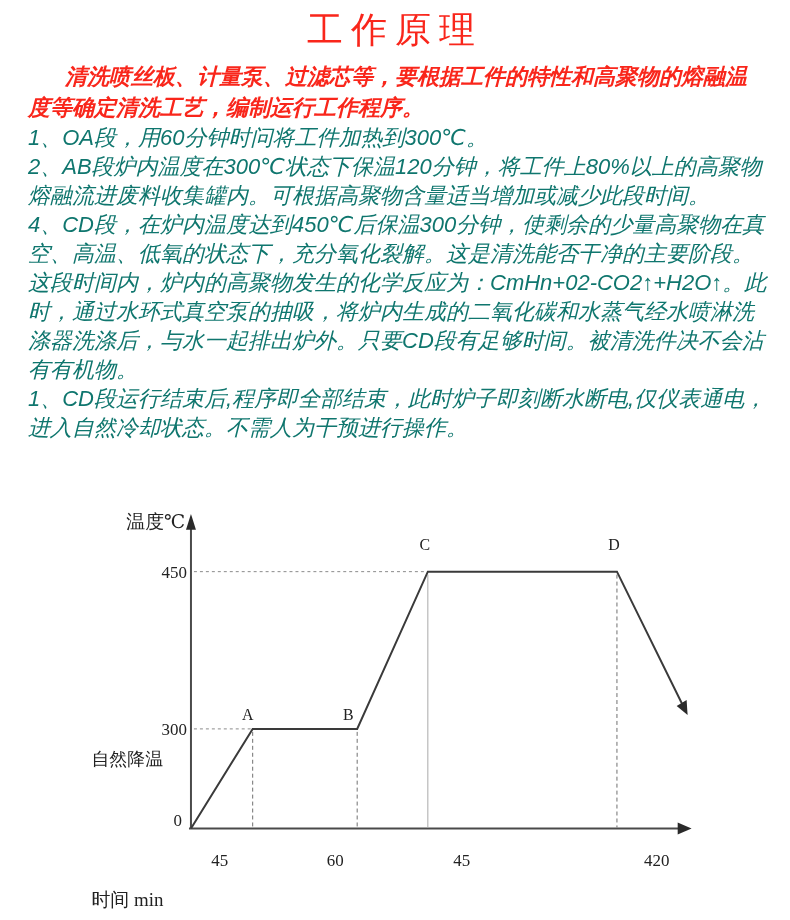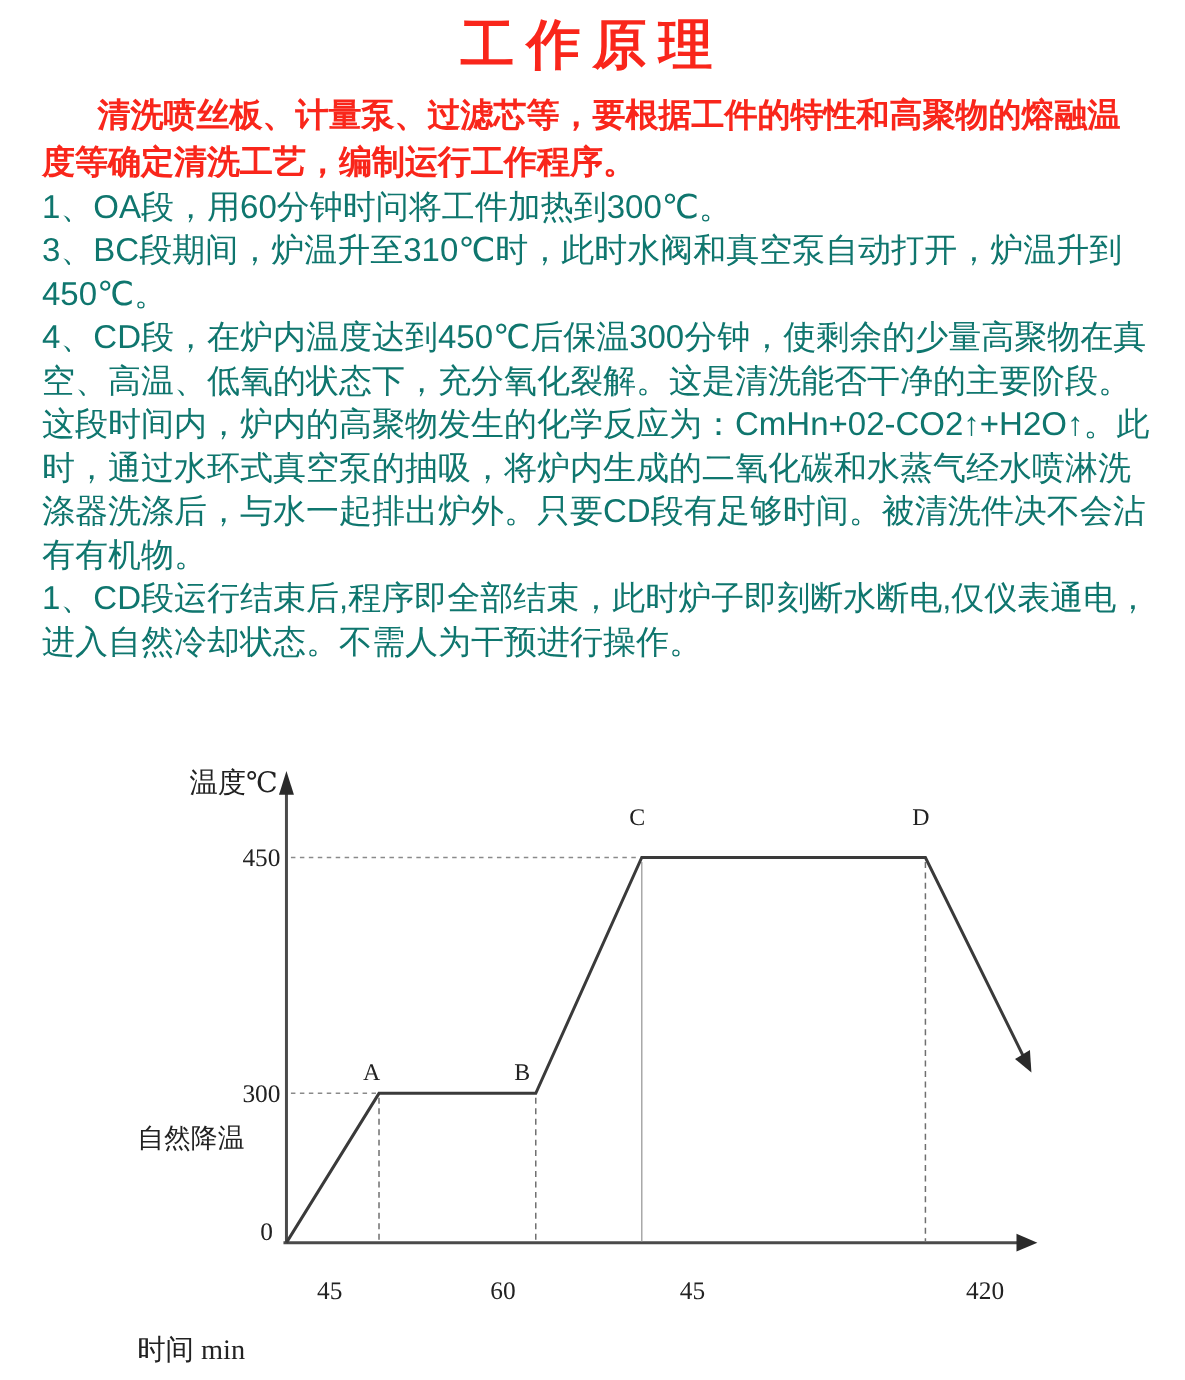--- a/index.html
+++ b/index.html
@@ -10,26 +10,27 @@
     overflow:hidden;
     background:#ffffff;
     font-family:"Liberation Sans","DejaVu Sans",sans-serif;
     color:#111111;
     box-sizing:border-box;
   }
   .page-title{
     margin:6px 0 2px 0;
     text-align:center;
     font-size:36px;
-    font-weight:bold;
+    font-weight:normal;
     letter-spacing:8px;
     color:#f9261b;
   }
   .content{
     padding:0 22px 0 28px;
+    font-style:italic;
   }
   .intro{
     margin:6px 0 0 0;
     font-size:22px;
     font-weight:bold;
     line-height:31px;
     color:#f9261b;
     text-indent:37px;
     white-space:pre-wrap;
   }
@@ -62,22 +63,22 @@
 <body>
 
 <div class="page">
 
   <h1 class="page-title">工作原理</h1>
 
   <div class="content">
     <p class="intro">清洗喷丝板、计量泵、过滤芯等，要根据工件的特性和高聚物的熔融温
 度等确定清洗工艺，编制运行工作程序。</p>
     <p class="para">1、OA段，用60分钟时问将工件加热到300℃。</p>
-    <p class="para">3、BC段期间，炉温升至310℃时，此时水阀和真空泵自动打开，炉温升到
-450℃。</p>
+    <p class="para">2、AB段炉内温度在300℃状态下保温120分钟，将工件上80%以上的高聚物
+熔融流进废料收集罐内。可根据高聚物含量适当增加或减少此段时间。</p>
     <p class="para">4、CD段，在炉内温度达到450℃后保温300分钟，使剩余的少量高聚物在真
 空、高温、低氧的状态下，充分氧化裂解。这是清洗能否干净的主要阶段。
 这段时间内，炉内的高聚物发生的化学反应为：CmHn+02-CO2↑+H2O↑。此
 时，通过水环式真空泵的抽吸，将炉内生成的二氧化碳和水蒸气经水喷淋洗
 涤器洗涤后，与水一起排出炉外。只要CD段有足够时间。被清洗件决不会沾
 有有机物。</p>
     <p class="para">1、CD段运行结束后,程序即全部结束，此时炉子即刻断水断电,仅仪表通电，
 进入自然冷却状态。不需人为干预进行操作。</p>
   </div>
 

